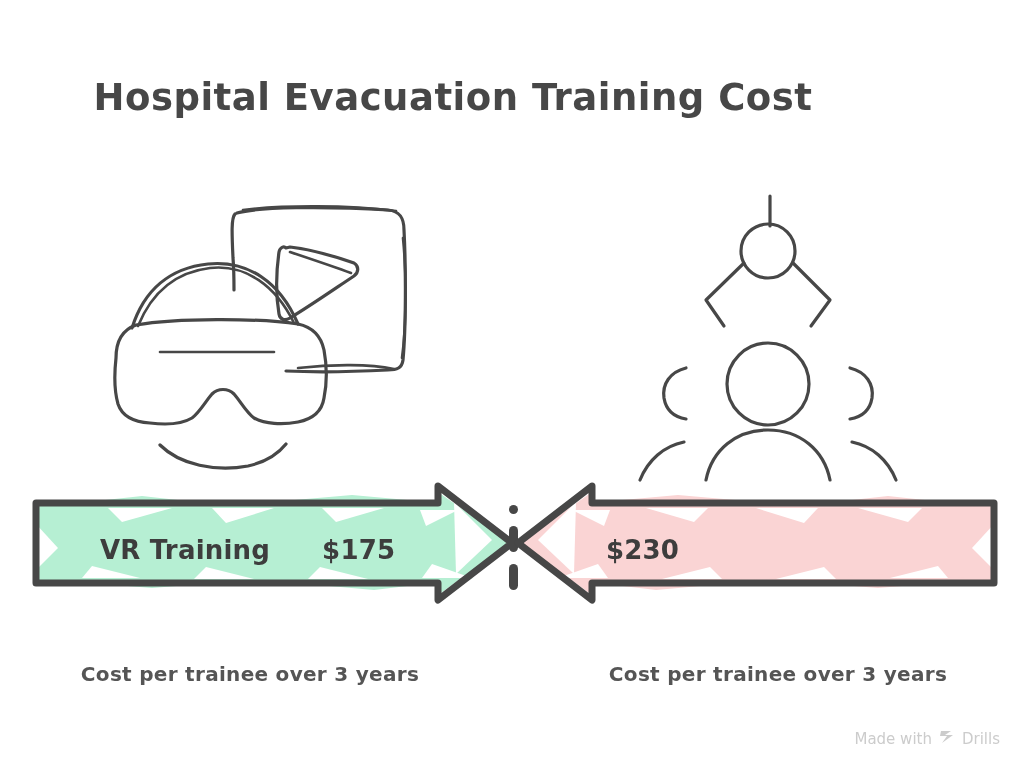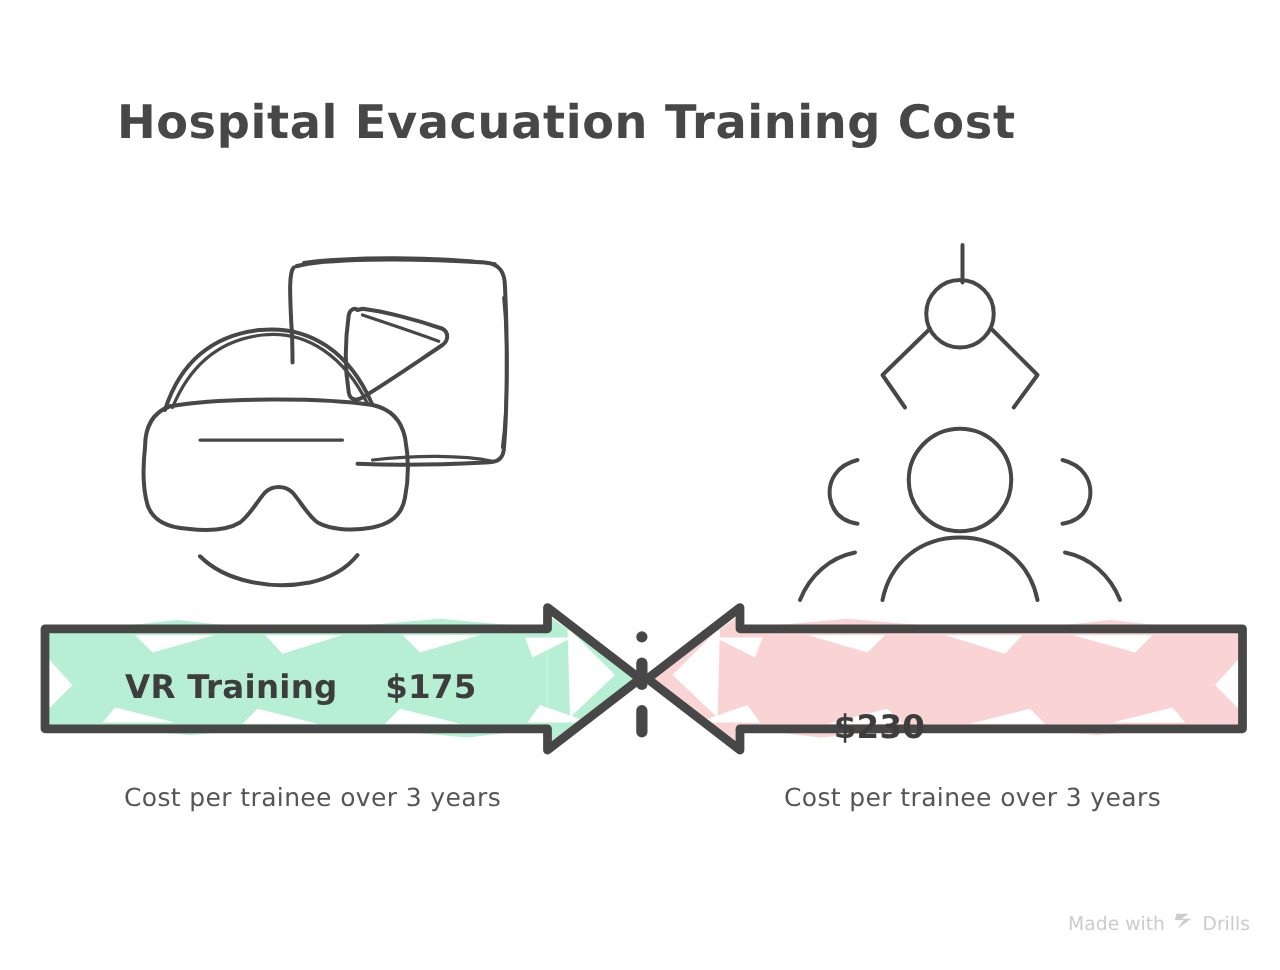--- a/index.html
+++ b/index.html
@@ -80,22 +80,22 @@
     height: 42px;
     display: flex;
     align-items: center;
     font-family: "DejaVu Sans", sans-serif;
     font-size: 26px;
     font-weight: 700;
     color: #3d3d3d;
     white-space: nowrap;
     letter-spacing: 0.2px;
   }
-  #label-left  { left: 100px; gap: 38px; }
-  #label-right { left: 667px; gap: 44px; margin-top: 32px; }
+  #label-left  { left: 100px; gap: 52px; }
+  #label-right { left: 606px; gap: 44px; }
 
   
   #divider {
     position: absolute;
     left: 509px;
     top: 505px;
     width: 9px;
     height: 82px;
   }
   #divider i {
@@ -105,24 +105,24 @@
     border-radius: 5px;
     margin: 0 auto;
   }
   #divider i.d1 { height: 9px;  margin-bottom: 12px; }
   #divider i.d2 { height: 26px; margin-bottom: 12px; }
   #divider i.d3 { height: 26px; }
 
   
   .caption {
     position: absolute;
-    top: 626px;
+    top: 662px;
     font-family: "DejaVu Sans", sans-serif;
     font-size: 20px;
-    font-weight: 400;
+    font-weight: 700;
     color: #555555;
     white-space: nowrap;
     letter-spacing: 0.3px;
   }
   #caption-left  { left: 0;   width: 500px; text-align: center; }
   #caption-right { left: 528px; width: 500px; text-align: center; }
 
   
   #watermark {
     position: absolute;

